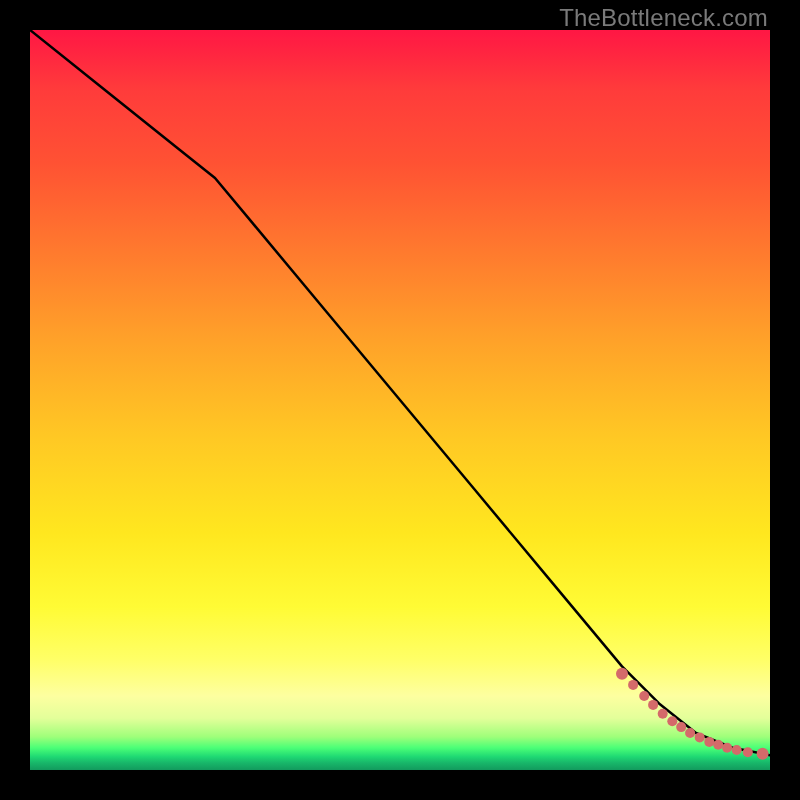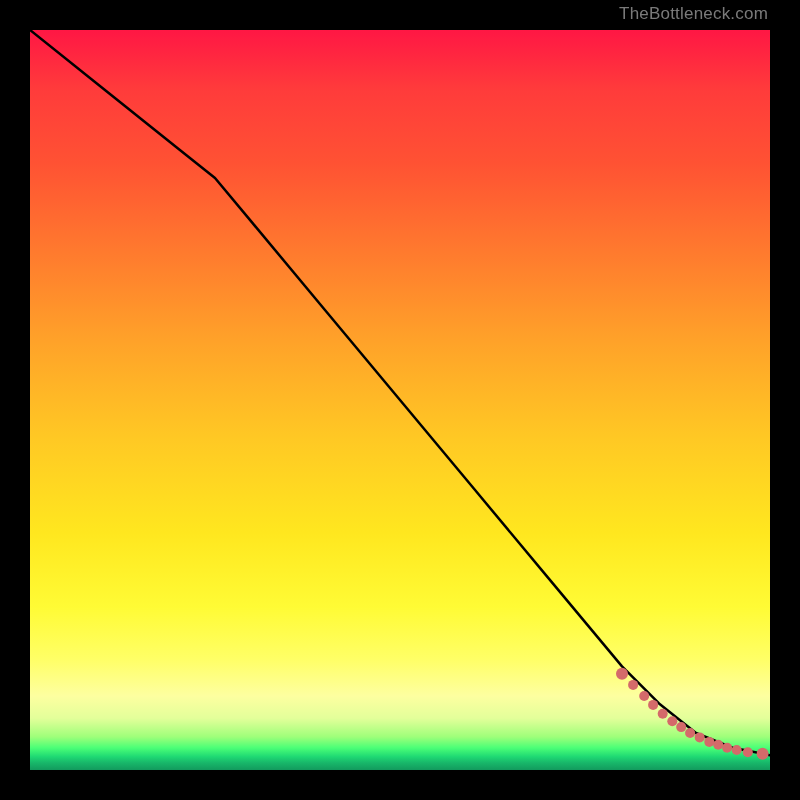--- a/index.html
+++ b/index.html
@@ -40,21 +40,21 @@
       #1fd973 98.2%,
       #18b86a 99%,
       #129a5d 100%
     );
   }
   .watermark {
     position: absolute;
     top: 4px;
     right: 32px;
     color: #7a7a7a;
-    font-size: 17px;
+    font-size: 24px;
     letter-spacing: 0.2px;
     user-select: none;
   }
   svg.overlay {
     position: absolute;
     left: 0;
     top: 0;
     width: 740px;
     height: 740px;
   }

